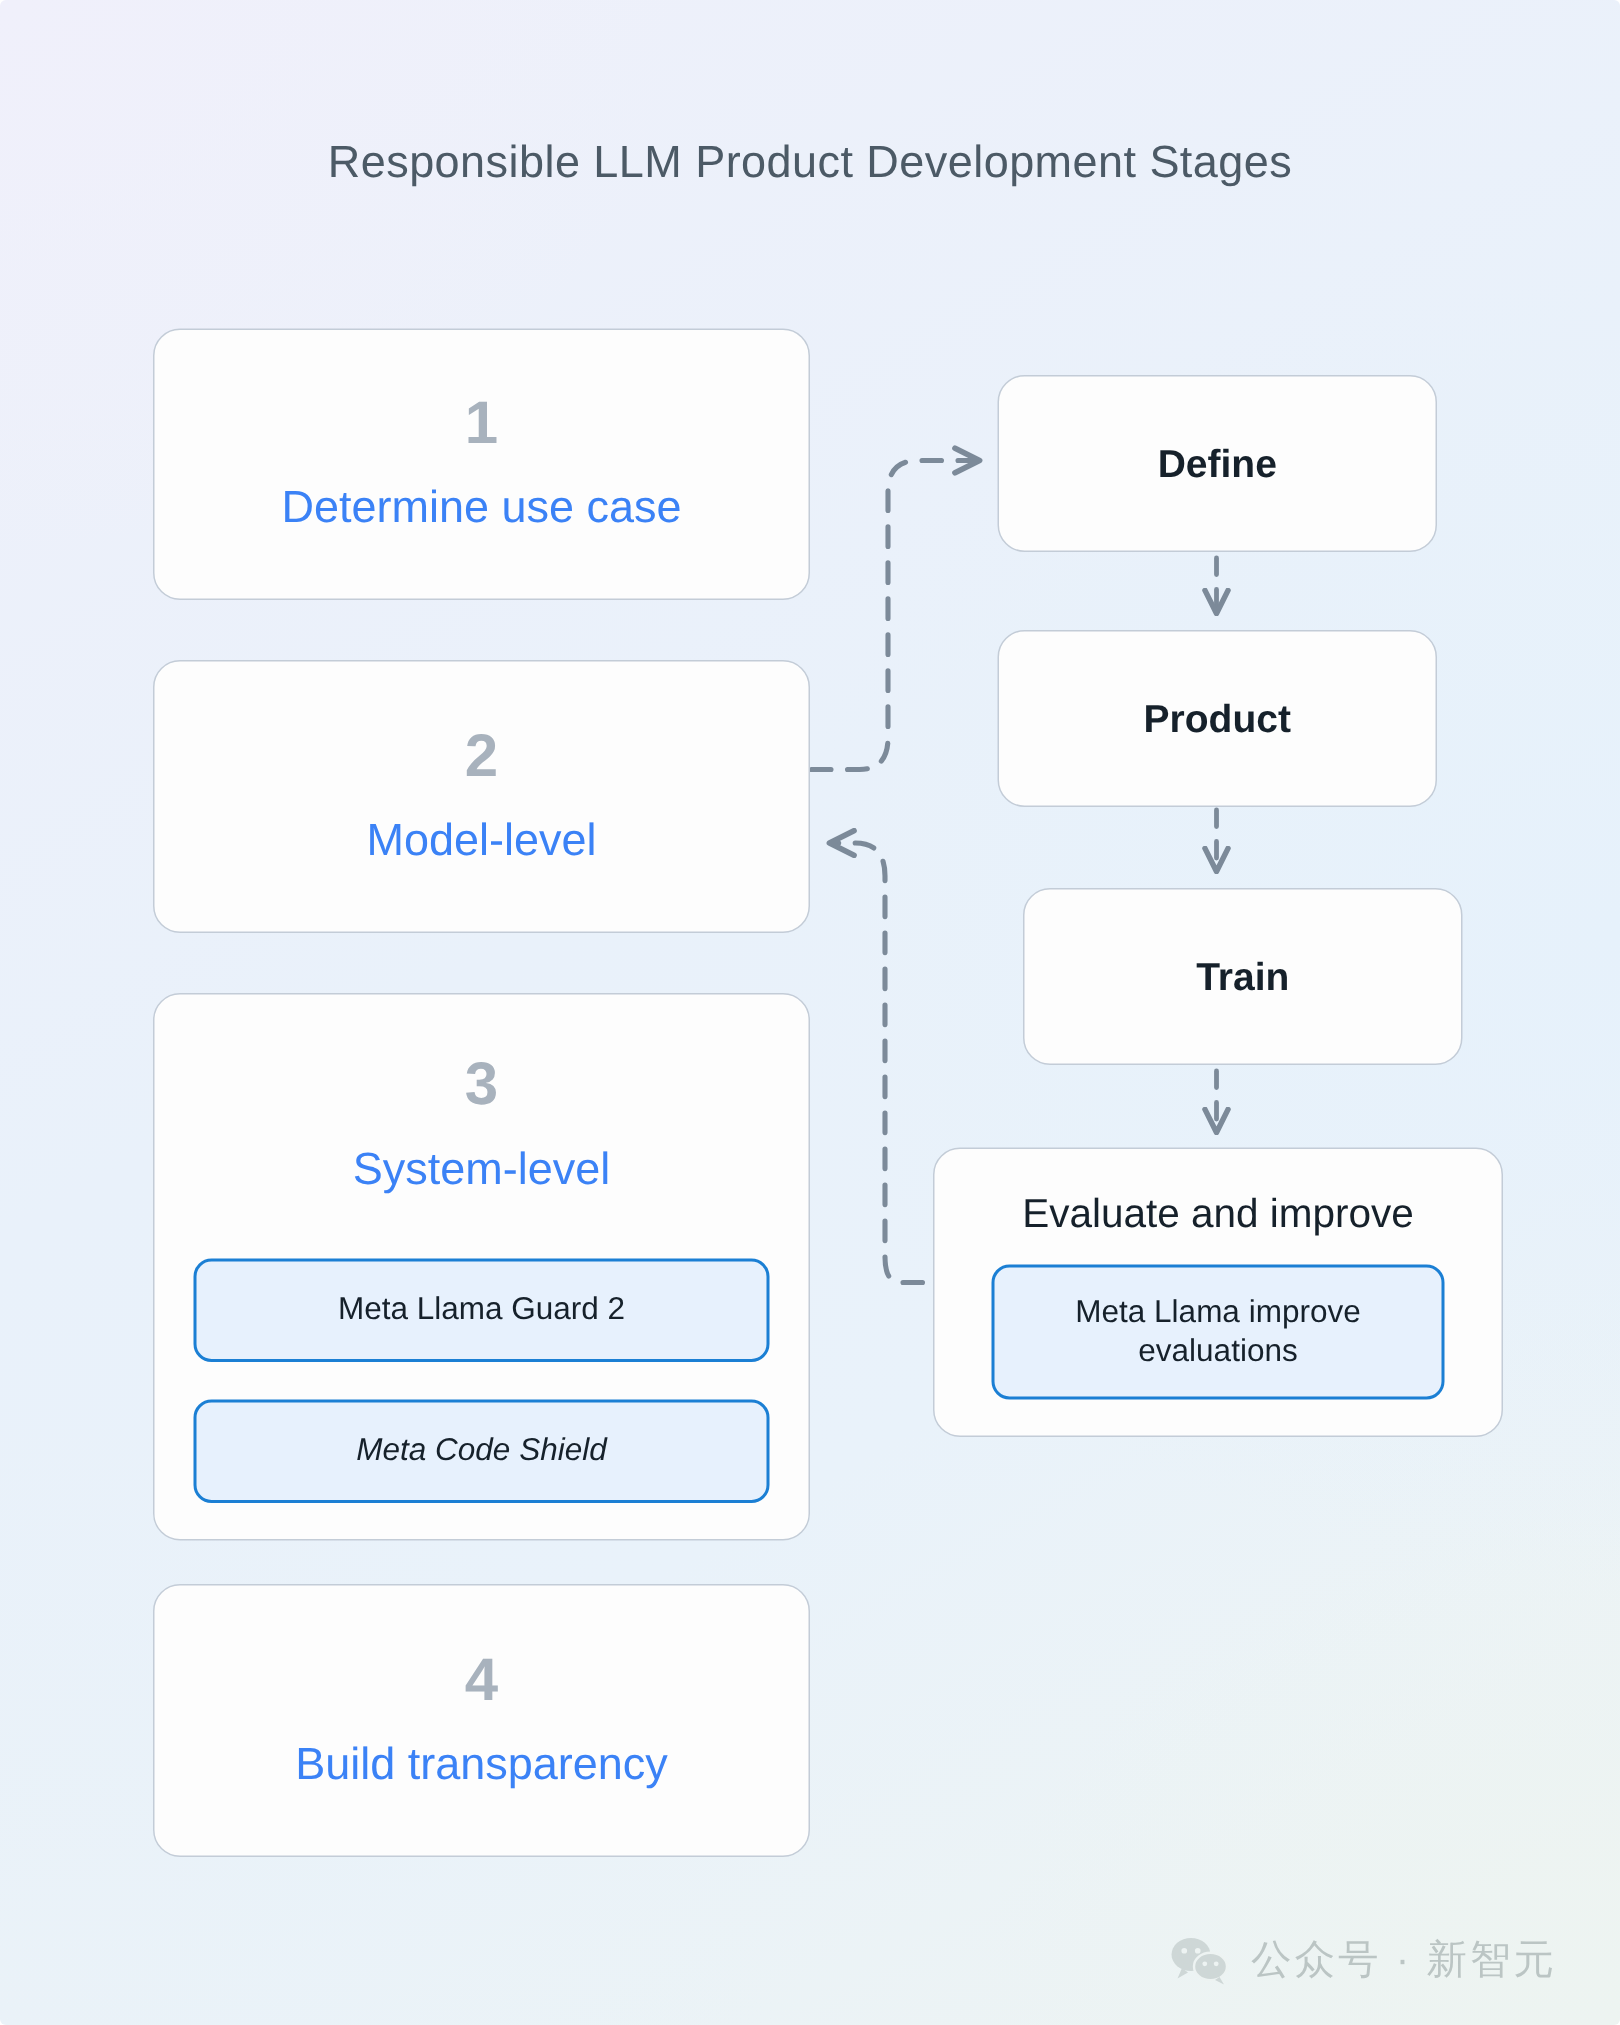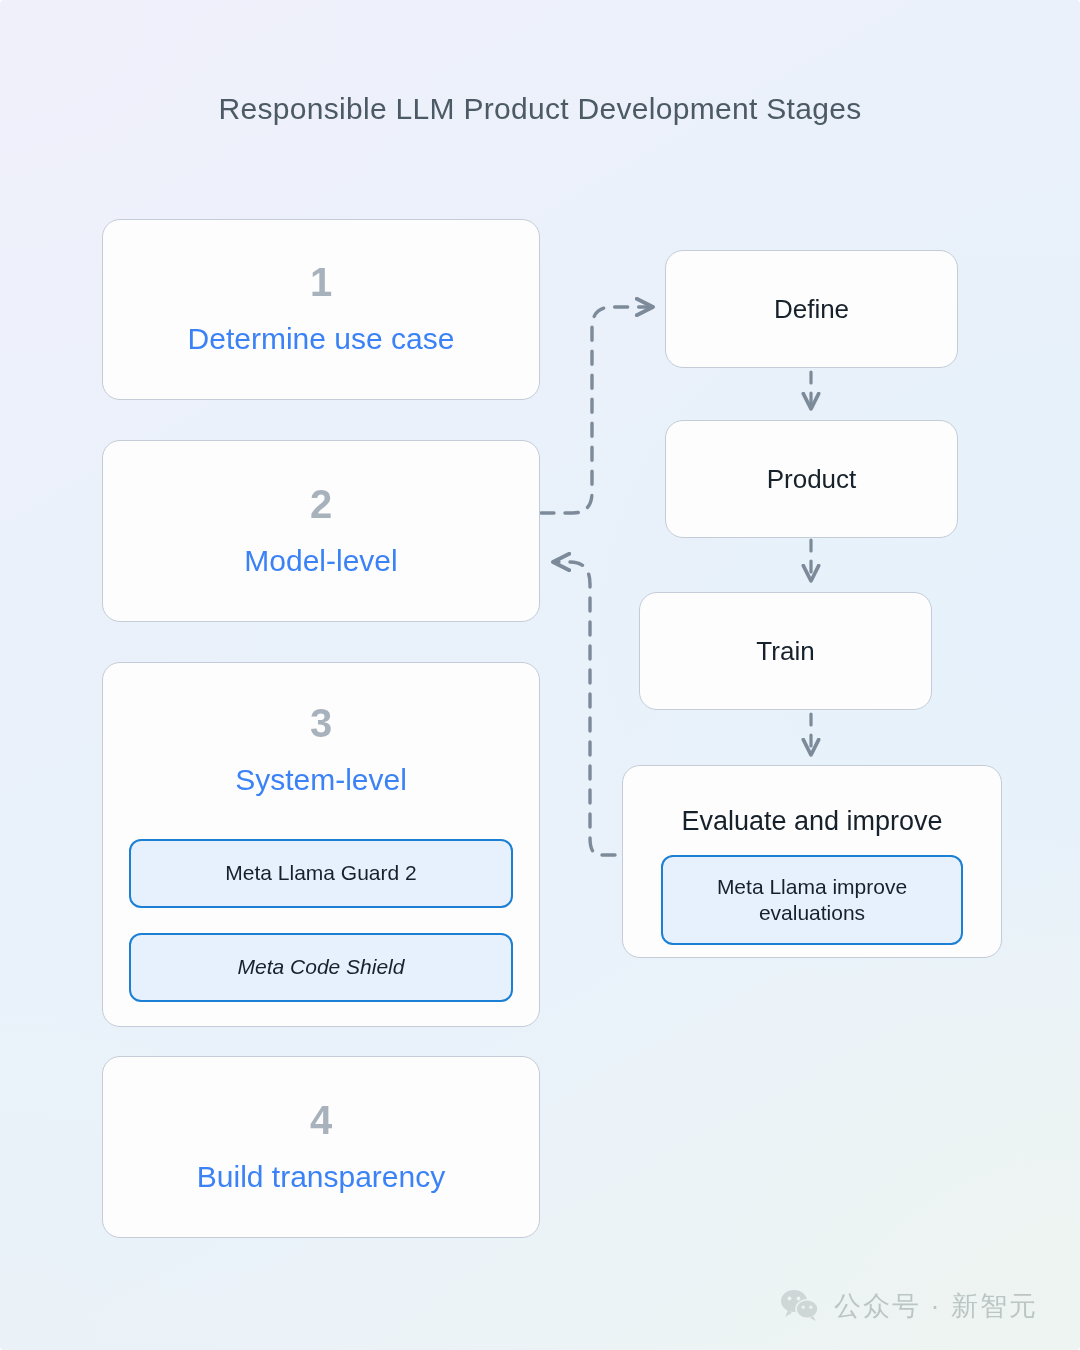--- a/index.html
+++ b/index.html
@@ -59,21 +59,21 @@
   .stage-label {
     font-size: 30px;
     font-weight: 400;
     color: #3b82f6;
     line-height: 1.15;
     text-align: left;
   }
 
   .step-label {
     font-size: 26px;
-    font-weight: 400;
+    font-weight: 700;
     color: #16212b;
     text-align: center;
   }
 
   .eval-title {
     font-size: 27px;
     font-weight: 400;
     color: #16212b;
     text-align: center;
     margin-bottom: 18px;
@@ -103,21 +103,21 @@
     height: 1350px;
     pointer-events: none;
   }
 
   
   .watermark {
     position: absolute;
     left: 780px;
     top: 1288px;
     display: flex;
-    align-items: flex-start;
+    align-items: flex-end;
     gap: 14px;
     opacity: 0.72;
   }
   .wm-text {
     font-size: 27px;
     color: #a9b4b3;
     letter-spacing: 2px;
     white-space: nowrap;
   }
 </style>
@@ -169,25 +169,25 @@
   </div>
 
   <div class="card" style="left:665px; top:250px; width:293px; height:118px;">
     <div class="step-label">Define</div>
   </div>
 
   <div class="card" style="left:665px; top:420px; width:293px; height:118px;">
     <div class="step-label">Product</div>
   </div>
 
-  <div class="card" style="left:639px; top:592px; width:293px; height:118px;">
+  <div class="card" style="left:682px; top:592px; width:293px; height:118px;">
     <div class="step-label">Train</div>
   </div>
 
-  <div class="card" style="left:622px; top:765px; width:380px; height:193px; justify-content:flex-start; padding-top:40px;">
+  <div class="card" style="left:622px; top:765px; width:380px; height:193px; justify-content:flex-start; padding-top:28px;">
     <div class="eval-title">Evaluate and improve</div>
     <div class="badge" style="width:302px; height:90px; padding:0 16px;">Meta Llama improve evaluations</div>
   </div>
 
   <div class="watermark">
     <svg width="40" height="34" viewBox="0 0 40 34">
       <ellipse cx="14" cy="13" rx="13" ry="11" fill="#c3cdcc"></ellipse>
       <path d="M 8 22 L 5 29 L 12 25 Z" fill="#c3cdcc"></path>
       <circle cx="9.5" cy="10.5" r="1.9" fill="#eef3f2"></circle>
       <circle cx="18.5" cy="10.5" r="1.9" fill="#eef3f2"></circle>

